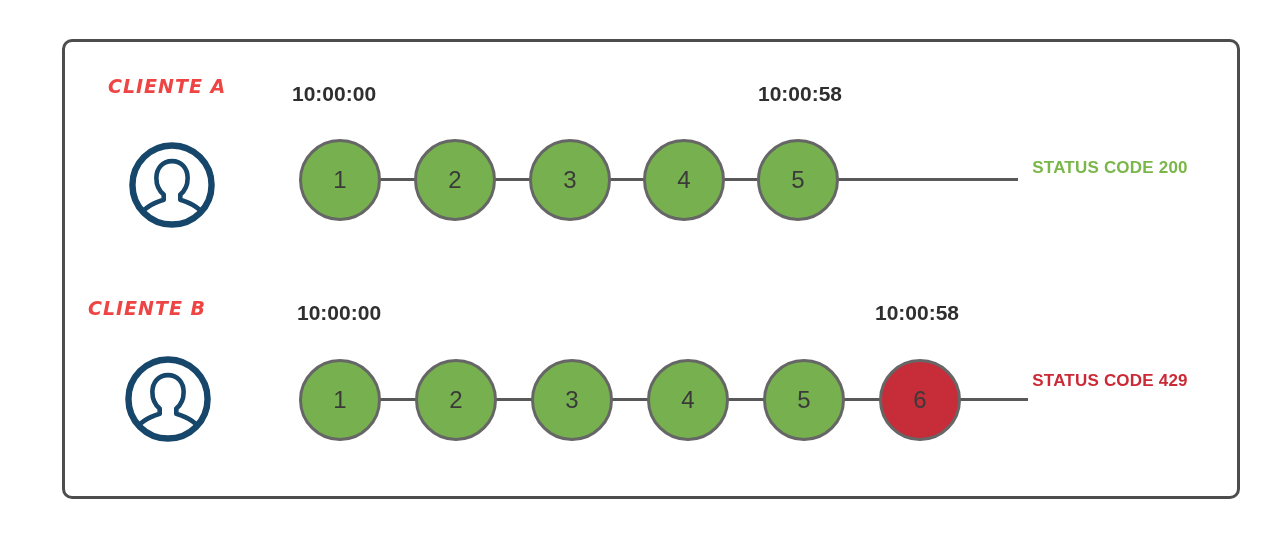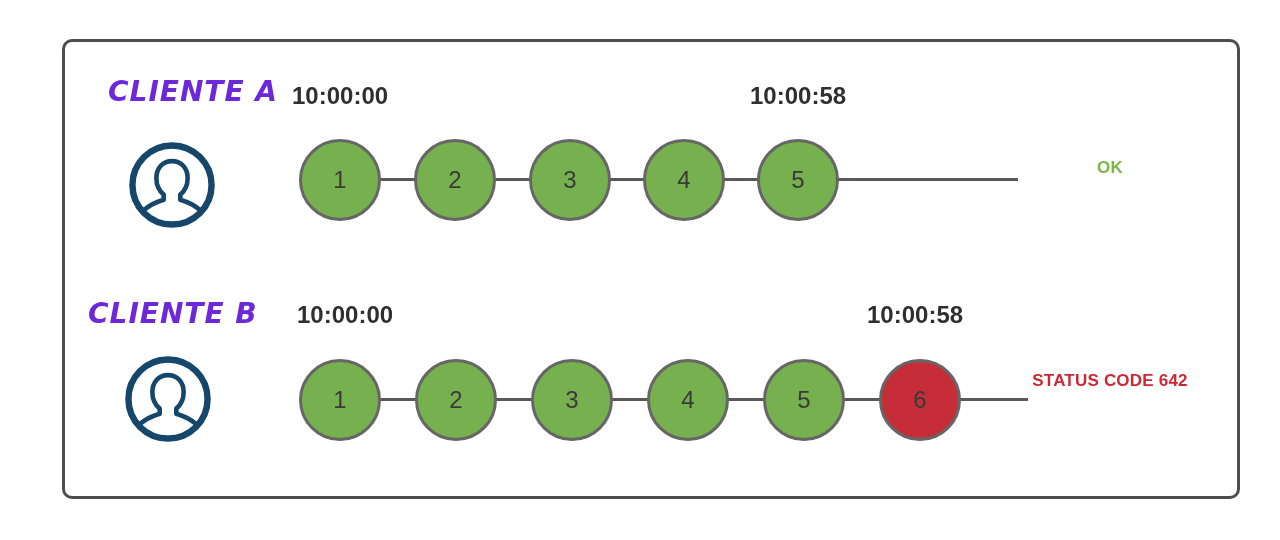--- a/index.html
+++ b/index.html
@@ -6,26 +6,26 @@
   .canvas{
     position:relative;width:1280px;height:540px;background:#fff;overflow:hidden;
     font-family:"Liberation Sans","DejaVu Sans",sans-serif;
   }
   .frame{
     position:absolute;left:62px;top:39px;width:1172px;height:454px;
     border:3px solid var(--frame-border,#4d4d4d);border-radius:10px;background:#fff;
   }
   .client-label{
     position:absolute;font-family:"DejaVu Sans",sans-serif;font-style:italic;
-    font-weight:700;font-size:28px;color:#6d28d9;letter-spacing:1px;white-space:nowrap;
+    font-weight:700;font-size:19px;color:#ef4444;letter-spacing:1px;white-space:nowrap;
   }
   .time-label{
-    position:absolute;font-weight:700;font-size:24px;color:#2f2f2f;white-space:nowrap;
+    position:absolute;font-weight:700;font-size:21px;color:#2f2f2f;white-space:nowrap;
   }
-  .time-label.centered{width:100px;text-align:left;}
+  .time-label.centered{width:100px;text-align:center;}
   .tl-line{position:absolute;height:3px;background:var(--line,#595959);}
   .node{
     position:absolute;width:82px;height:82px;border-radius:50%;box-sizing:border-box;
     border:3.5px solid var(--node-border,#666666);
     display:flex;align-items:center;justify-content:center;
     font-size:24px;color:#3a3a3a;
   }
   .node.ok{background:var(--green,#77b04e);}
   .node.blocked{background:var(--red,#c62d39);}
   .status{
@@ -74,21 +74,21 @@
       <span>3</span>
       </div>
     <div class="node ok" style="left:643px;top:139px;">
       <span>4</span>
       </div>
     <div class="node ok" style="left:757px;top:139px;">
       <span>5</span>
       </div>
 
     <div class="status success" style="left:1026px;top:157px;">
-      <div>OK</div>
+      <div>STATUS CODE 200</div>
     </div>
   </div>
 
   <div>
     <div class="client-label" style="left:88px;top:297px;">CLIENTE B</div>
 
     <svg class="user-icon" style="left:122px;top:353px;" viewBox="0 0 100 100" aria-hidden="true">
       <defs>
           <clipPath id="clip-b">
             <circle cx="50" cy="50" r="43"></circle>
@@ -118,16 +118,16 @@
       <span>4</span>
       </div>
     <div class="node ok" style="left:763px;top:359px;">
       <span>5</span>
       </div>
     <div class="node blocked" style="left:879px;top:359px;">
       <span>6</span>
       </div>
 
     <div class="status error" style="left:1026px;top:370px;">
-      <div>STATUS CODE 642</div>
+      <div>STATUS CODE 429</div>
     </div>
   </div>
 </div>
 
 </body></html>

